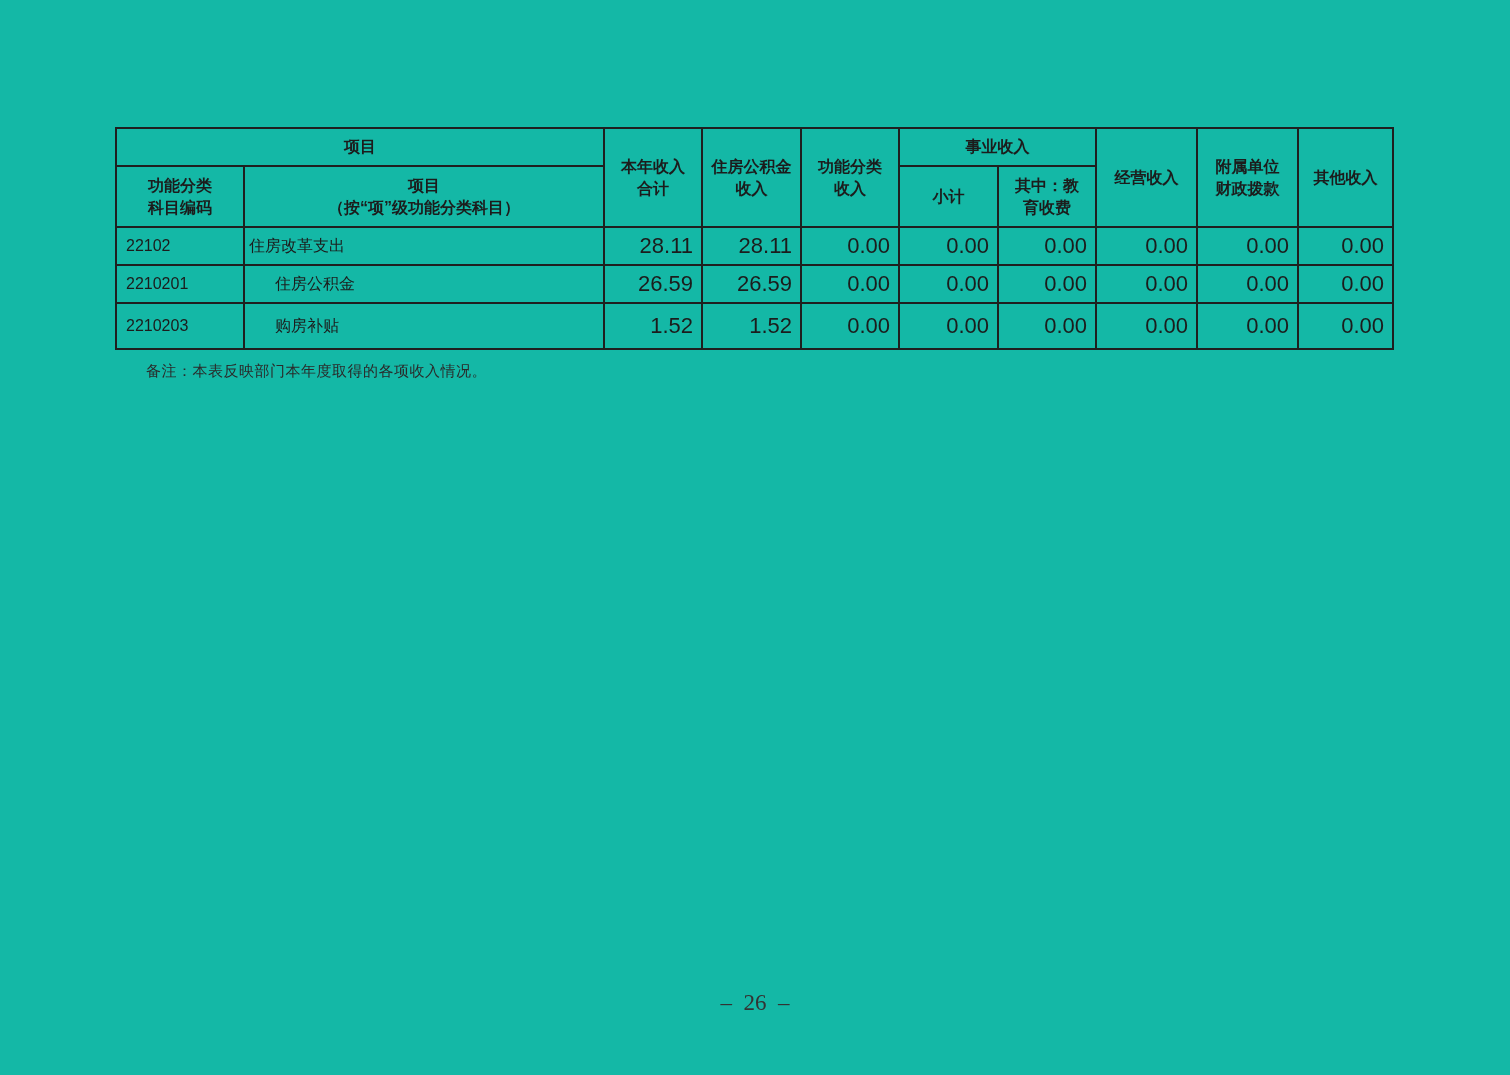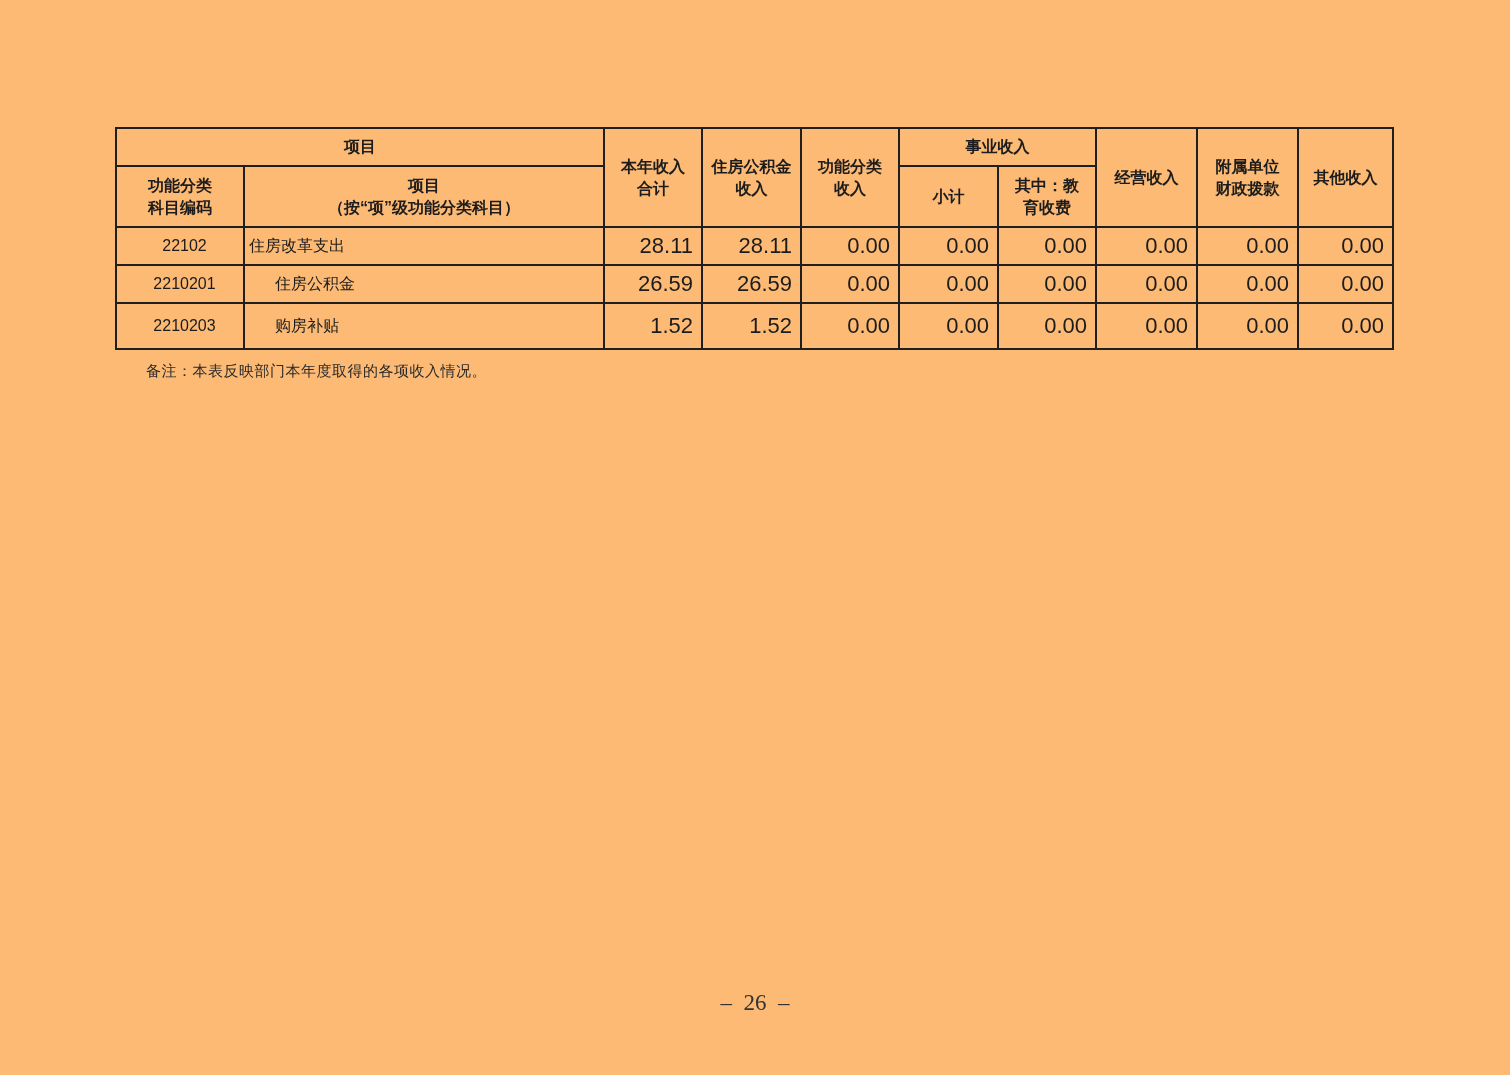--- a/index.html
+++ b/index.html
@@ -4,21 +4,21 @@
 <style>
   * { margin: 0; padding: 0; box-sizing: border-box; }
   html, body {
     width: 1510px; height: 1075px;
     background: #ffffff;
     font-family: "Liberation Sans", "DejaVu Sans", sans-serif;
     color: #1c1c1c;
     overflow: hidden;
     position: relative;
   }
-  .page { position: absolute; inset: 0; width: 1510px; height: 1075px; background: #fdba74; }
+  .page { position: absolute; inset: 0; width: 1510px; height: 1075px; background: #14b8a6; }
 
   table.income-table {
     position: absolute;
     left: 115px; top: 127px;
     width: 1277px;
     border-collapse: collapse;
     table-layout: fixed;
   }
   table.income-table td, table.income-table th {
     border: 2px solid #1f1f1f;
@@ -36,21 +36,21 @@
     font-size: 16px;
     line-height: 1.35;
     text-align: center;
     white-space: pre-line;
     color: #1c1c1c;
     padding: 2px 4px;
   }
   td.code {
     font-family: "Liberation Sans", "DejaVu Sans", sans-serif;
     font-size: 16px;
-    text-align: center;
+    text-align: left;
     padding-left: 9px;
     border-radius: 17px;
   }
   td.item {
     font-family: "Liberation Serif", "DejaVu Serif", serif;
     font-size: 16px;
     text-align: left;
   }
   td.item.indent-1 { padding-left: 4px; }
   td.item.indent-2 { padding-left: 30px; margin-top: 16px; }

